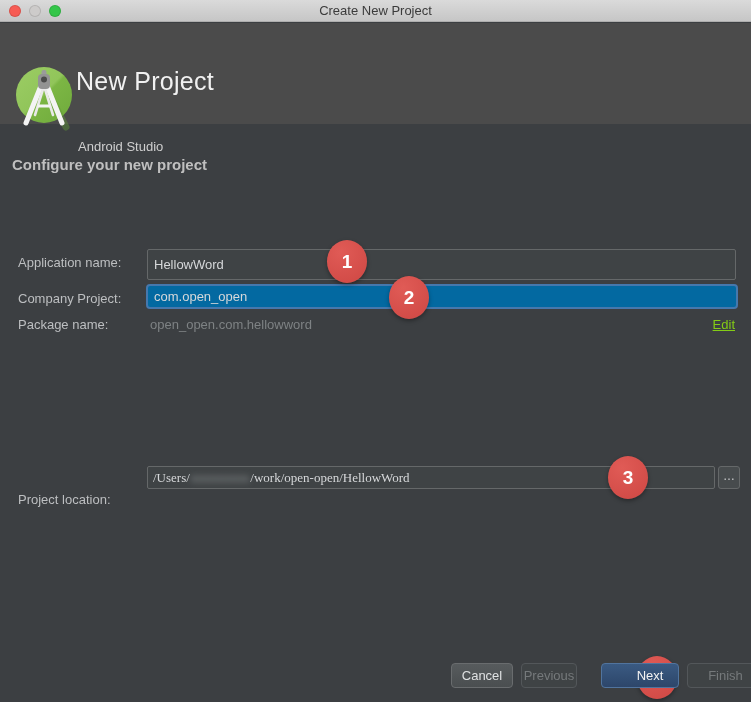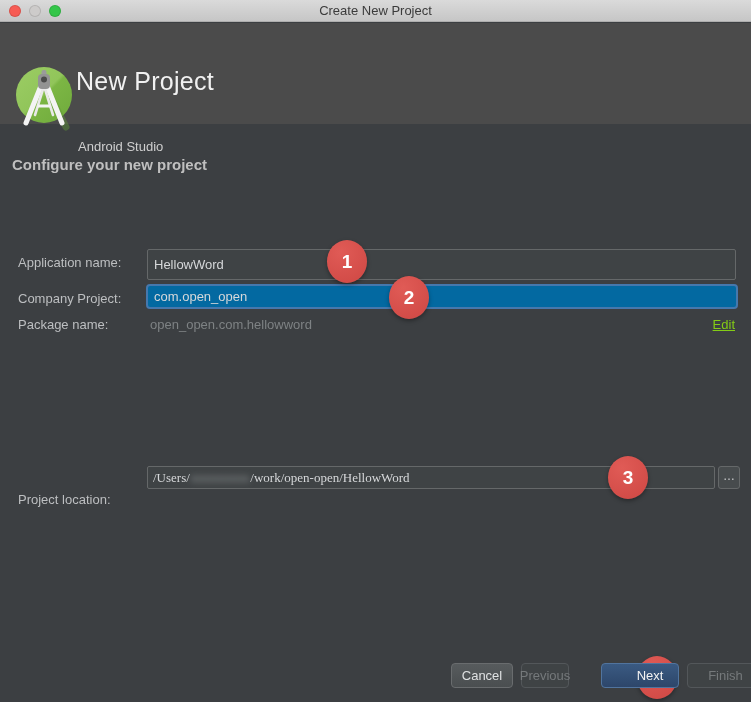--- a/index.html
+++ b/index.html
@@ -164,17 +164,17 @@
     <span>/Users/</span><span class="redacted">xxxxxxxxx</span><span>/work/open-open/HellowWord</span>
   </div>
   <div class="browse-btn" style="left:718px; top:466px;">…</div>
 
   <div class="badge" style="left:327px; top:240px;">1</div>
   <div class="badge" style="left:389px; top:276px;">2</div>
   <div class="badge" style="left:608px; top:456px;">3</div>
   <div class="badge" style="left:637px; top:656px;">4</div>
 
   <div class="btn normal" style="left:427px; width:62px;">Cancel</div>
-  <div class="btn disabled" style="left:497px; width:48px;">Previous</div>
+  <div class="btn disabled" style="left:497px; width:56px;">Previous</div>
   <div class="btn primary" style="left:577px; width:78px;">Next</div>
   <div class="btn disabled" style="left:663px; width:77px;">Finish</div>
 
 </div>
 
 </body></html>

